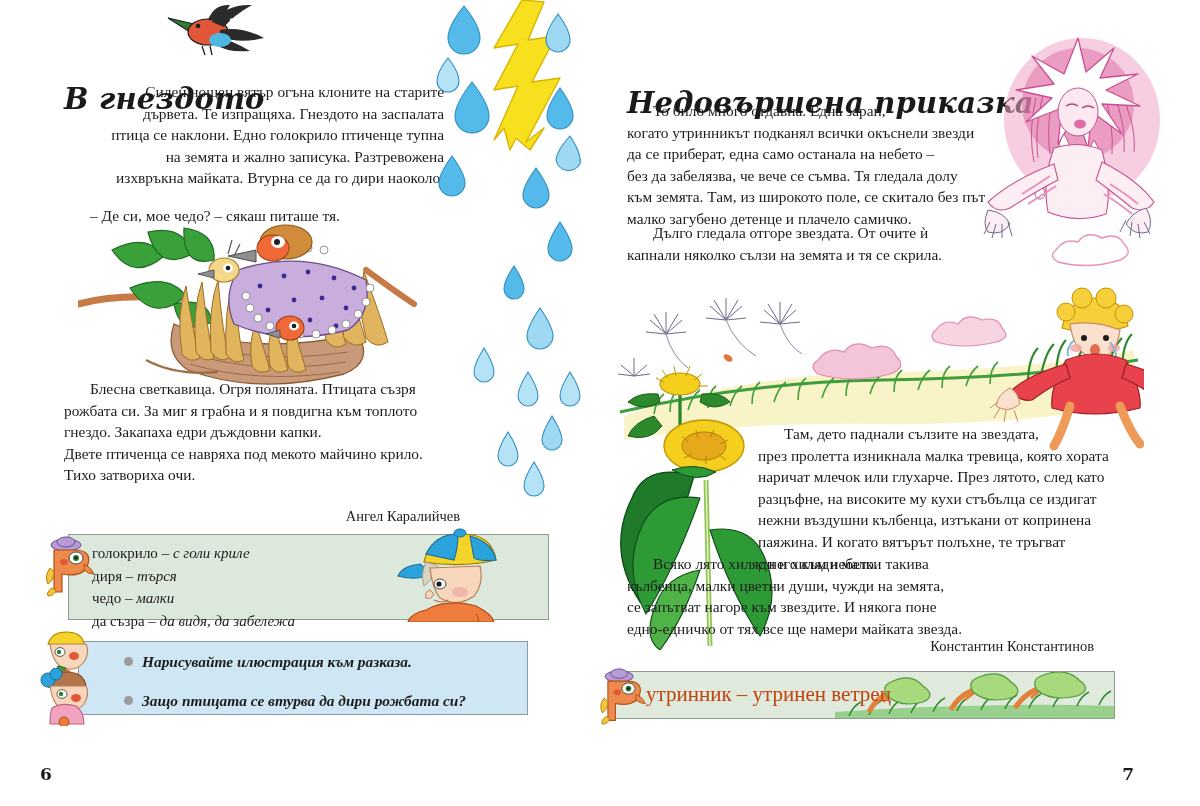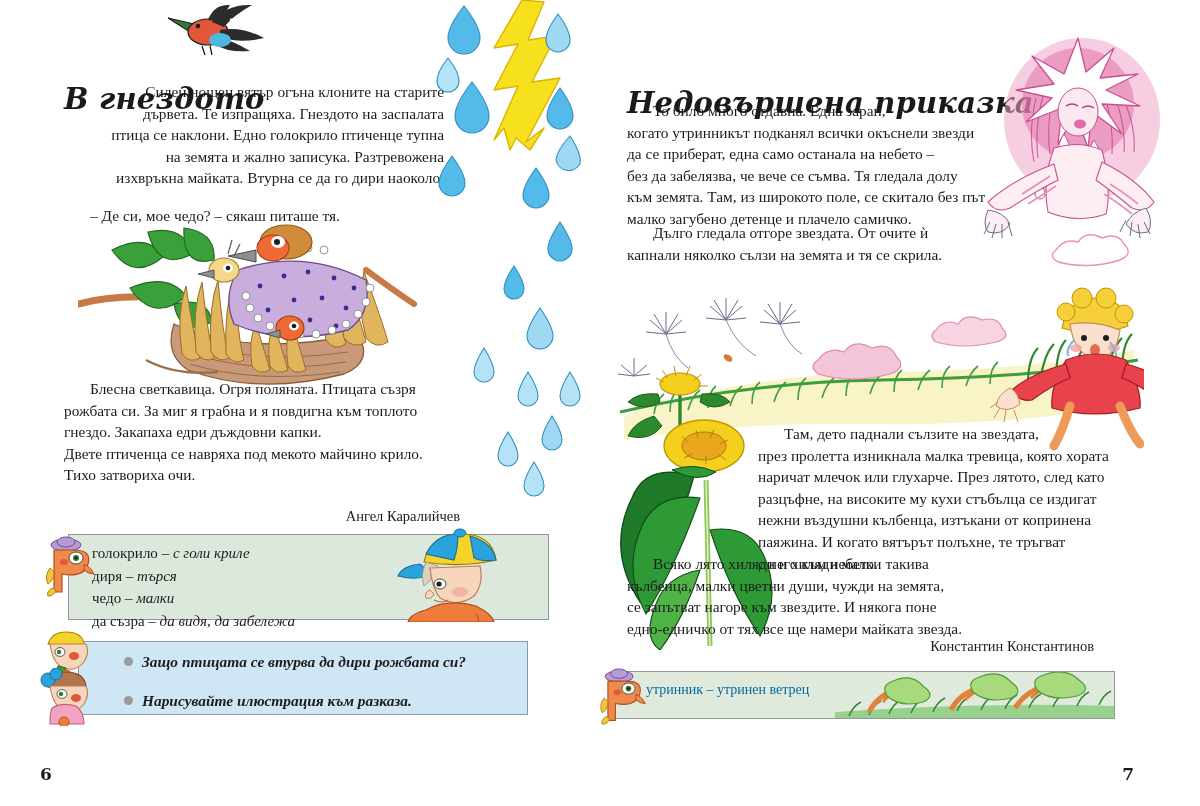--- a/index.html
+++ b/index.html
@@ -59,21 +59,21 @@
     display:flex;align-items:flex-start;gap:9px;
     font-style:italic;font-weight:bold;font-size:15.4px;
     line-height:20px;color:#1c1c1c;margin-bottom:19px;
   }
   .bullet{
     width:9px;height:9px;border-radius:50%;
     background:#9b9b9b;flex:0 0 auto;margin-top:5px;
   }
   .vocab-single{
     position:absolute;left:52px;top:16px;
-    font-size:14px;color:#0369a1;white-space:nowrap;
+    font-size:21px;color:#c2410c;white-space:nowrap;
   }
 
   
   .art{position:absolute;pointer-events:none;}
 </style>
 </head>
 <body>
 
 <div class="spread">
 
@@ -298,25 +298,25 @@
       <ellipse cx="26" cy="26" rx="5" ry="4.4" fill="#ffffff" stroke="#4a4a4a" stroke-width=".9"></ellipse>
       <circle cx="25" cy="26" r="2.2" fill="#2a7d2a"></circle>
       <ellipse cx="40" cy="30" rx="5" ry="4" fill="#e2573a"></ellipse>
       <path d="M16 40 q10 -6 24 -2 q8 6 8 18 l-34 0 q0 -12 2 -16z" fill="#f2a3c0" stroke="#c0617f" stroke-width="1.1"></path>
       <circle cx="28" cy="54" r="5" fill="#ee7c3c" stroke="#b04f16" stroke-width="1"></circle>
     </svg>
 
     <div class="q-list" style="left:124px;top:652px;">
       <div class="q-item">
         <span class="bullet"></span>
-        <span>Защо птицата се втурва да дири рожбата си?</span>
+        <span>Нарисувайте илюстрация към разказа.</span>
       </div>
       <div class="q-item">
         <span class="bullet"></span>
-        <span>Нарисувайте илюстрация към разказа.</span>
+        <span>Защо птицата се втурва да дири рожбата си?</span>
       </div>
     </div>
 
     <div class="pagenum" style="left:40px;">6</div>
   </div>
 
   <div class="page page-right">
 
     <div class="story-title" style="left:53px;top:56px;">Недовършена приказка</div>
 

